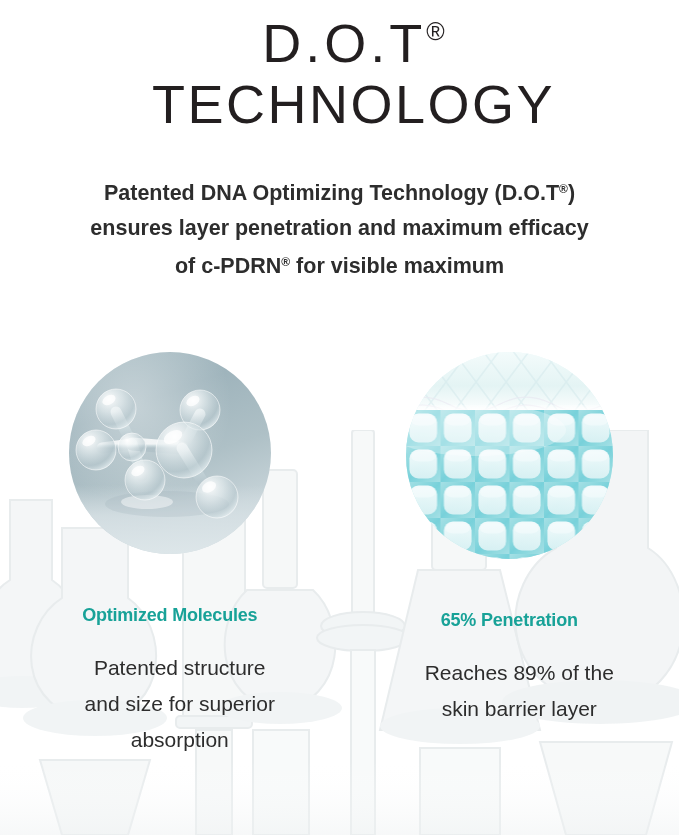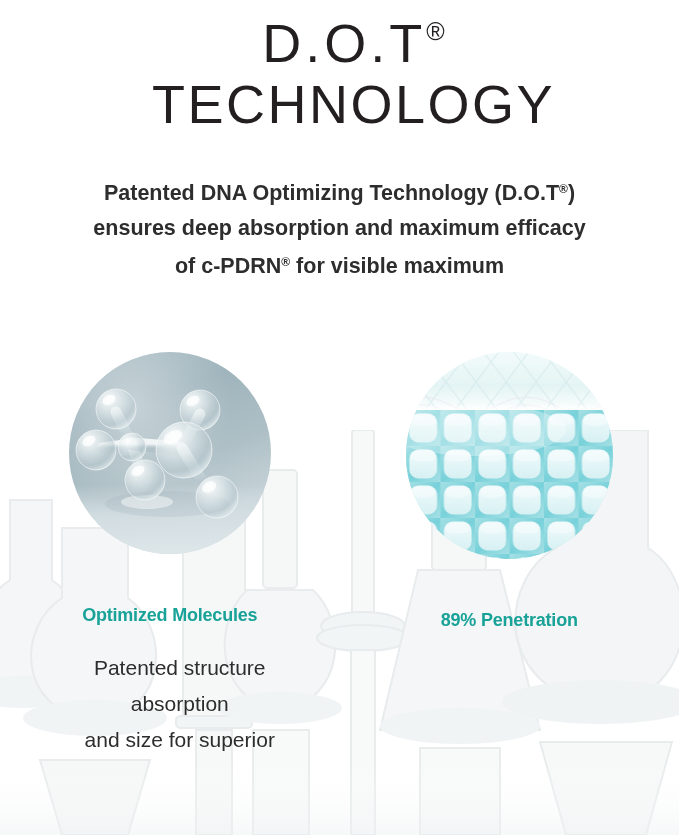--- a/index.html
+++ b/index.html
@@ -200,21 +200,21 @@
     </svg>
   </div>
 
   <div class="title-block">
     <div class="title-line1"><span>D.O.T</span><span class="reg">®</span></div>
     <div class="title-line2">TECHNOLOGY</div>
   </div>
 
   <div class="intro">
     <div><span>Patented DNA Optimizing Technology (D.O.T</span><span class="reg">®</span><span>)</span></div>
-    <div>ensures deep absorption and maximum efficacy</div>
+    <div>ensures layer penetration and maximum efficacy</div>
     <div><span>of c-PDRN</span><span class="reg">®</span><span> for visible maximum</span></div>
   </div>
 
   <div class="cols">
 
     <div class="col col-left">
 
       <div class="circle mol">
         <div class="mol-bg"></div>
         <div class="mol-floor"></div>
@@ -260,22 +260,22 @@
             <ellipse cx="69" cy="119" rx="7" ry="4.5" transform="rotate(-28 69 119)"></ellipse>
             <ellipse cx="140" cy="135" rx="7.5" ry="5" transform="rotate(-28 140 135)"></ellipse>
             <ellipse cx="104" cy="85" rx="10" ry="6" transform="rotate(-28 104 85)"></ellipse>
           </g>
         </svg>
       </div>
 
       <div class="feature-title">Optimized Molecules</div>
       <div class="feature-desc">
         <div>Patented structure</div>
+        <div>and size for superior</div>
         <div>absorption</div>
-        <div>and size for superior</div>
       </div>
     </div>
 
     <div class="col col-right">
 
       <div class="circle lattice">
         <div class="lattice-bg"></div>
         <div class="lattice-top"></div>
 
         <svg class="lattice-top-hatch" viewBox="0 0 207 62" preserveAspectRatio="none" aria-hidden="true">
@@ -308,17 +308,21 @@
               <rect x="3.4" y="3.6" width="27.7" height="28.8" rx="9" fill="url(#cellg)"></rect>
               <rect x="5.2" y="5.4" width="24" height="10" rx="7" fill="#ffffff" opacity="0.55"></rect>
             </pattern>
           </defs>
           <rect x="-6" y="-4" width="220" height="160" fill="url(#cellpat)"></rect>
           <rect x="-6" y="-4" width="220" height="160" fill="#7fd3da" opacity="0.06"></rect>
           <ellipse cx="70" cy="20" rx="90" ry="26" fill="#ffffff" opacity="0.32"></ellipse>
         </svg>
       </div>
 
-      <div class="feature-title">89% Penetration</div>
+      <div class="feature-title">65% Penetration</div>
+      <div class="feature-desc">
+        <div>Reaches 89% of the</div>
+        <div>skin barrier layer</div>
+      </div>
     </div>
 
   </div>
 </div>
 
 </body></html>

